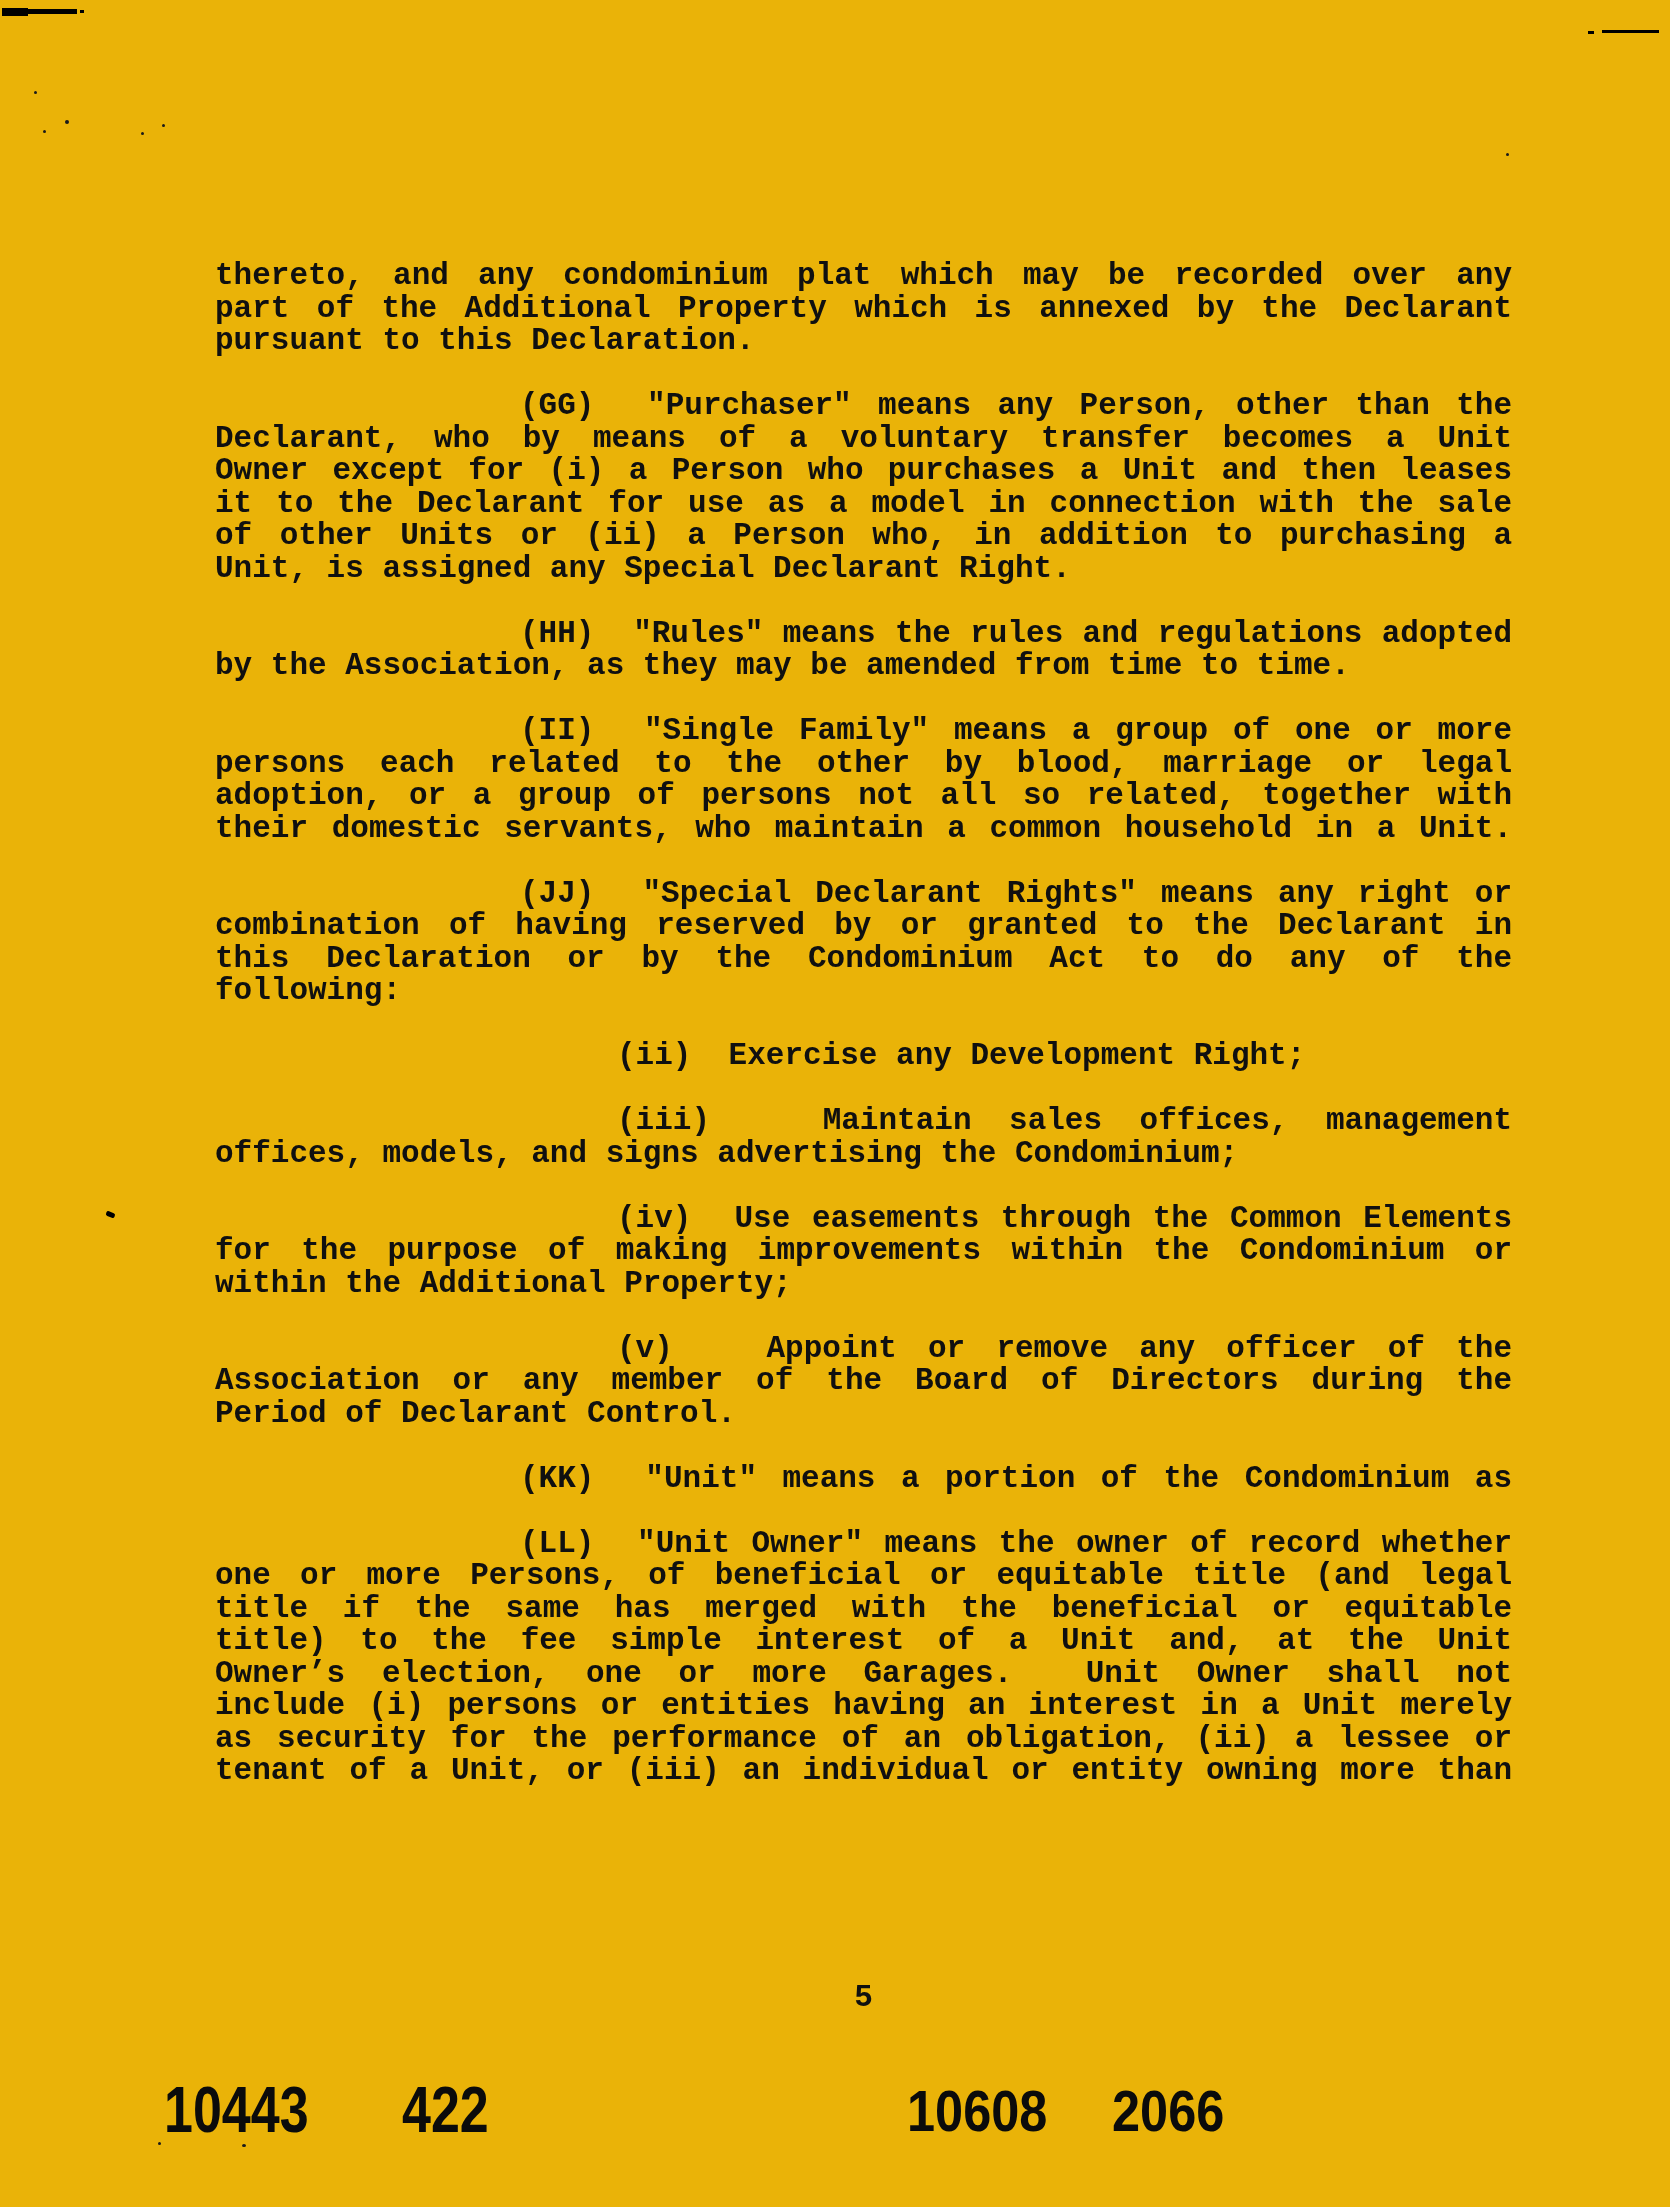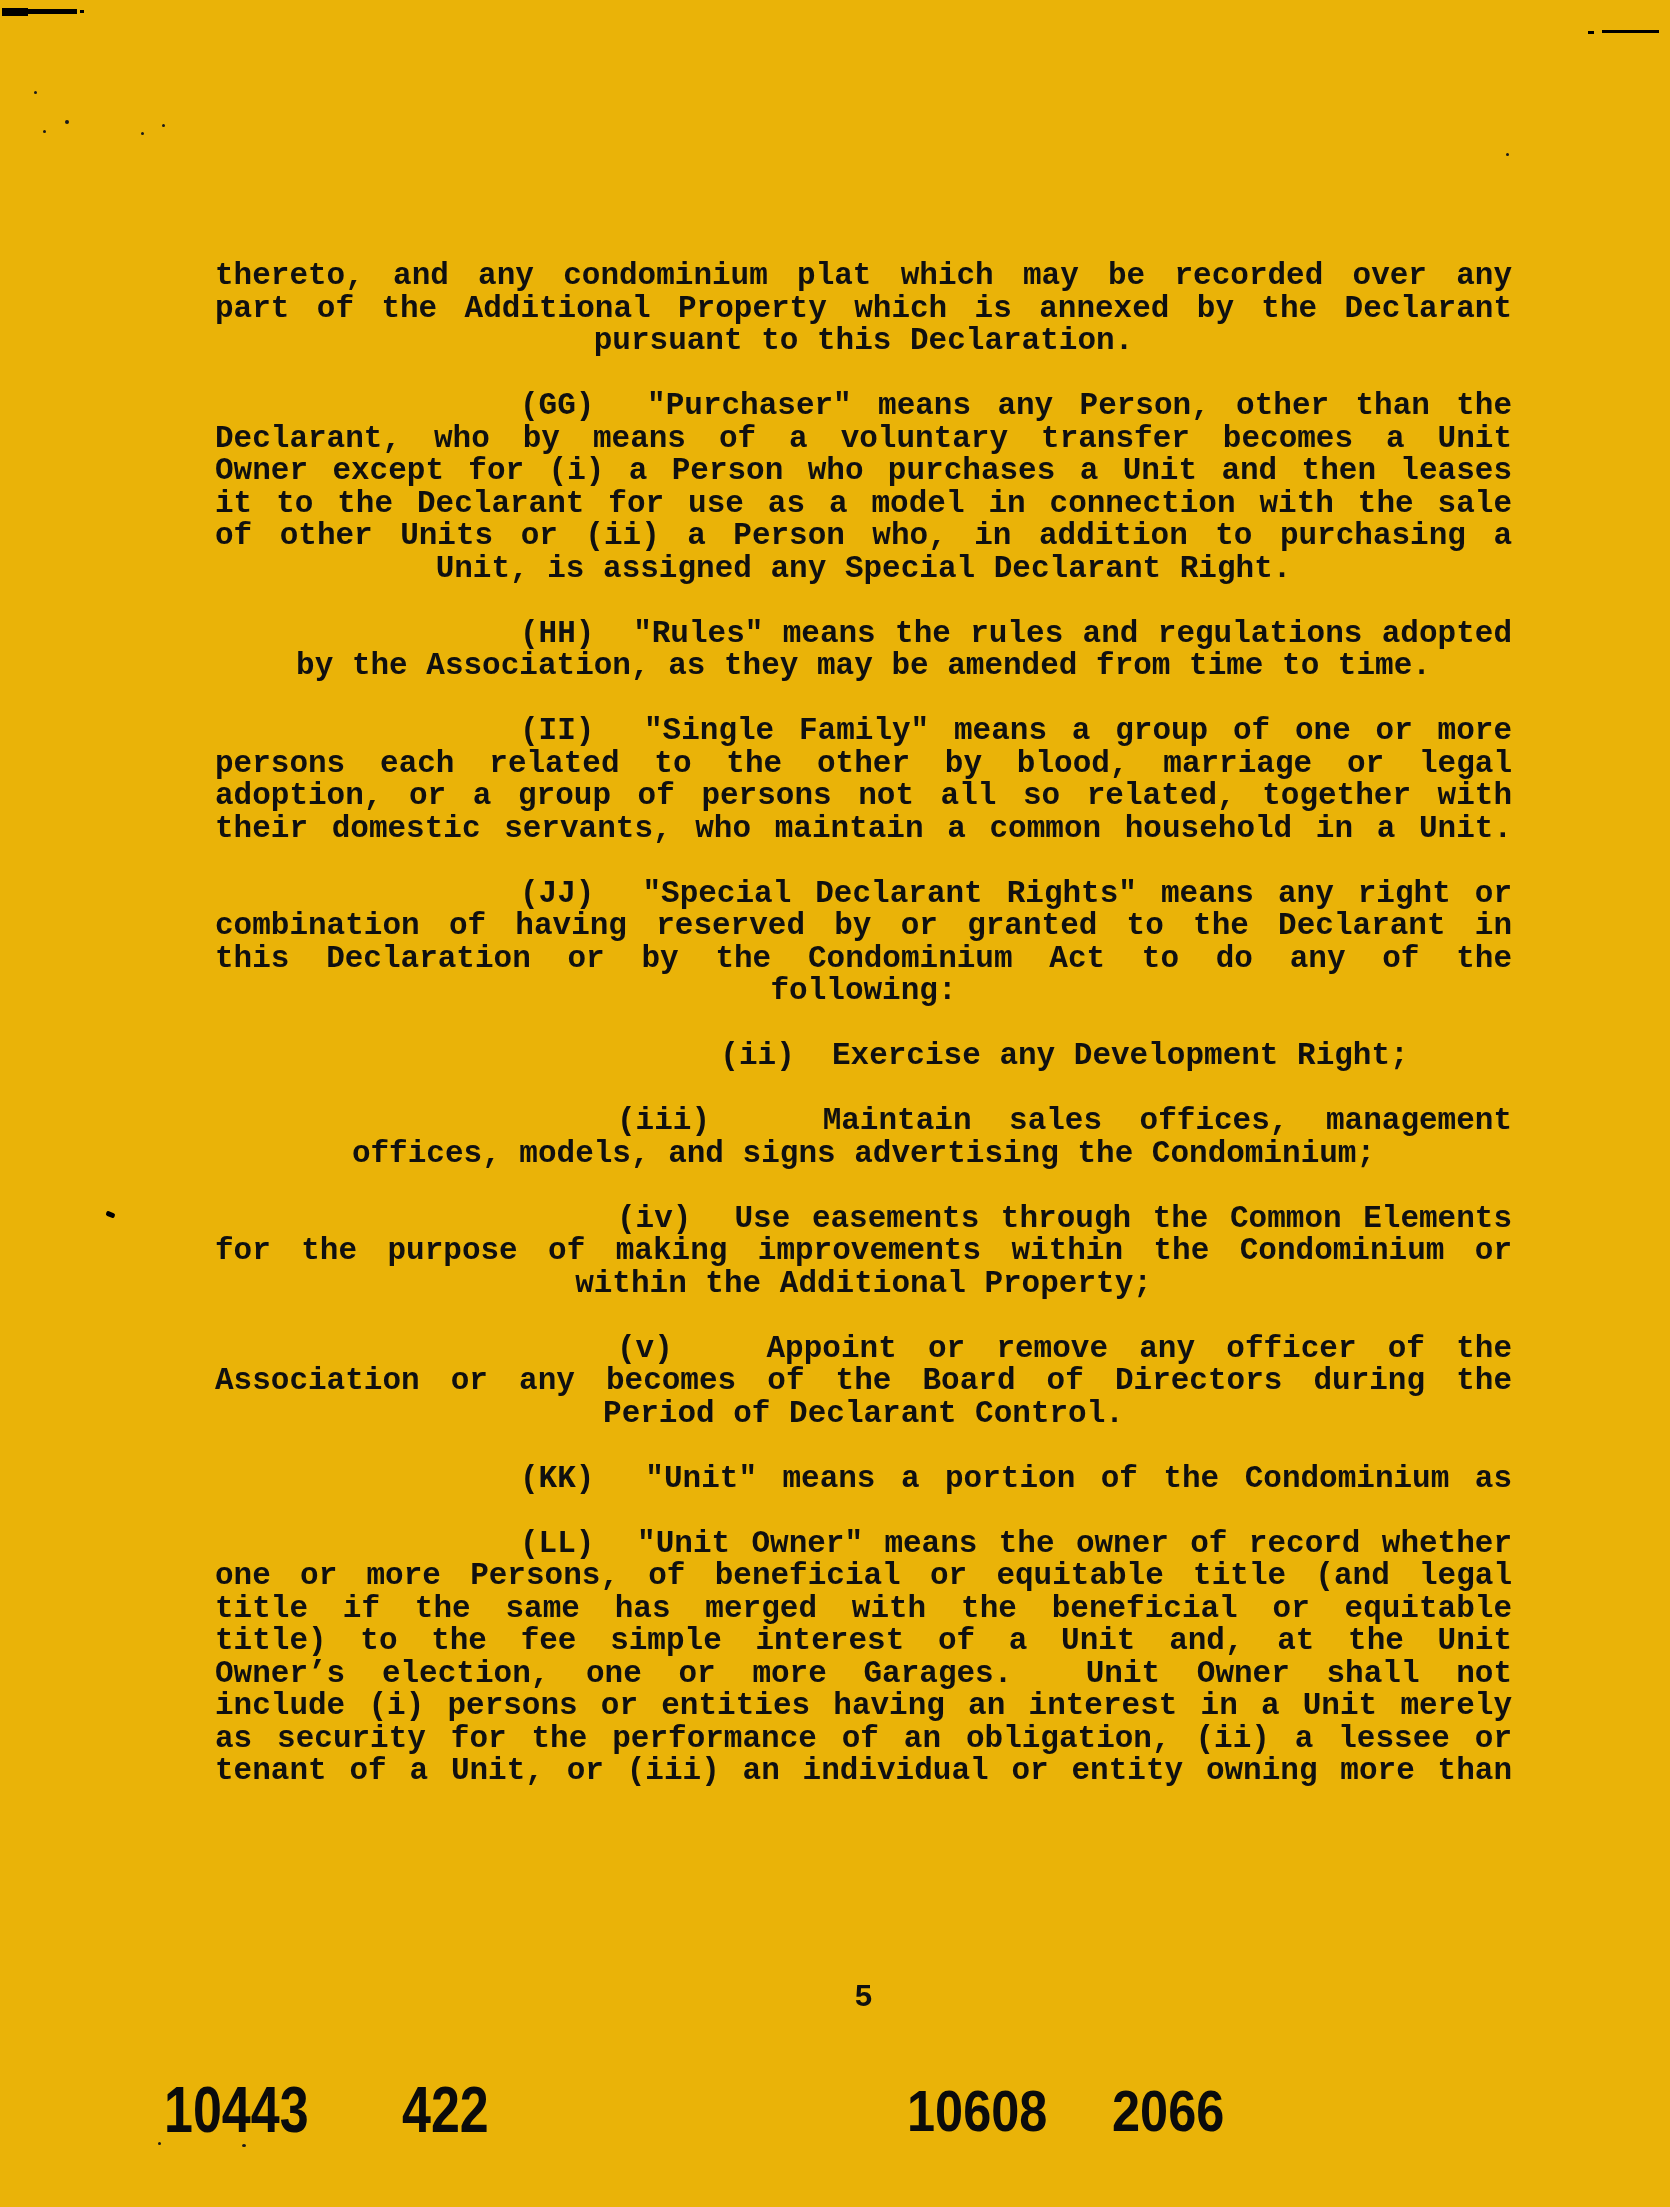--- a/index.html
+++ b/index.html
@@ -6,21 +6,21 @@
   .page{
     position:relative;width:1671px;height:2208px;background:#eab308;
     font-family:"Liberation Mono",monospace;color:#101010;overflow:hidden;
   }
   .doc-body{
     position:absolute;left:215px;top:260px;width:1297px;
     font-size:31px;line-height:32.5px;font-weight:700;
   }
   .para{margin:0;}
   .para + .para{margin-top:32.5px;}
-  .ln{text-align:center;}
+  .ln{text-align:left;}
   .ln.j{text-align:justify;text-align-last:justify;}
   .ln.i1{padding-left:305px;}
   .ln.i2{padding-left:402px;}
   .pageno{
     position:absolute;left:215px;top:1982px;width:1297px;text-align:center;
     font-size:31px;line-height:32.5px;font-weight:700;
   }
   .stamp{
     position:absolute;font-family:"Liberation Sans",sans-serif;color:#0b0b0b;
     line-height:1;transform-origin:0 0;white-space:nowrap;
@@ -101,21 +101,21 @@
     </div>
 
     <div class="para">
       <div class="ln j i2">(iv)&nbsp; Use easements through the Common Elements</div>
       <div class="ln j">for the purpose of making improvements within the Condominium or</div>
       <div class="ln">within the Additional Property;</div>
     </div>
 
     <div class="para">
       <div class="ln j i2">(v)&nbsp;&nbsp; Appoint or remove any officer of the</div>
-      <div class="ln j">Association or any becomes of the Board of Directors during the</div>
+      <div class="ln j">Association or any member of the Board of Directors during the</div>
       <div class="ln">Period of Declarant Control.</div>
     </div>
 
     <div class="para">
       <div class="ln j i1">(KK)&nbsp; "Unit" means a portion of the Condominium as</div>
     </div>
 
     <div class="para">
       <div class="ln j i1">(LL)&nbsp; "Unit Owner" means the owner of record whether</div>
       <div class="ln j">one or more Persons, of beneficial or equitable title (and legal</div>

